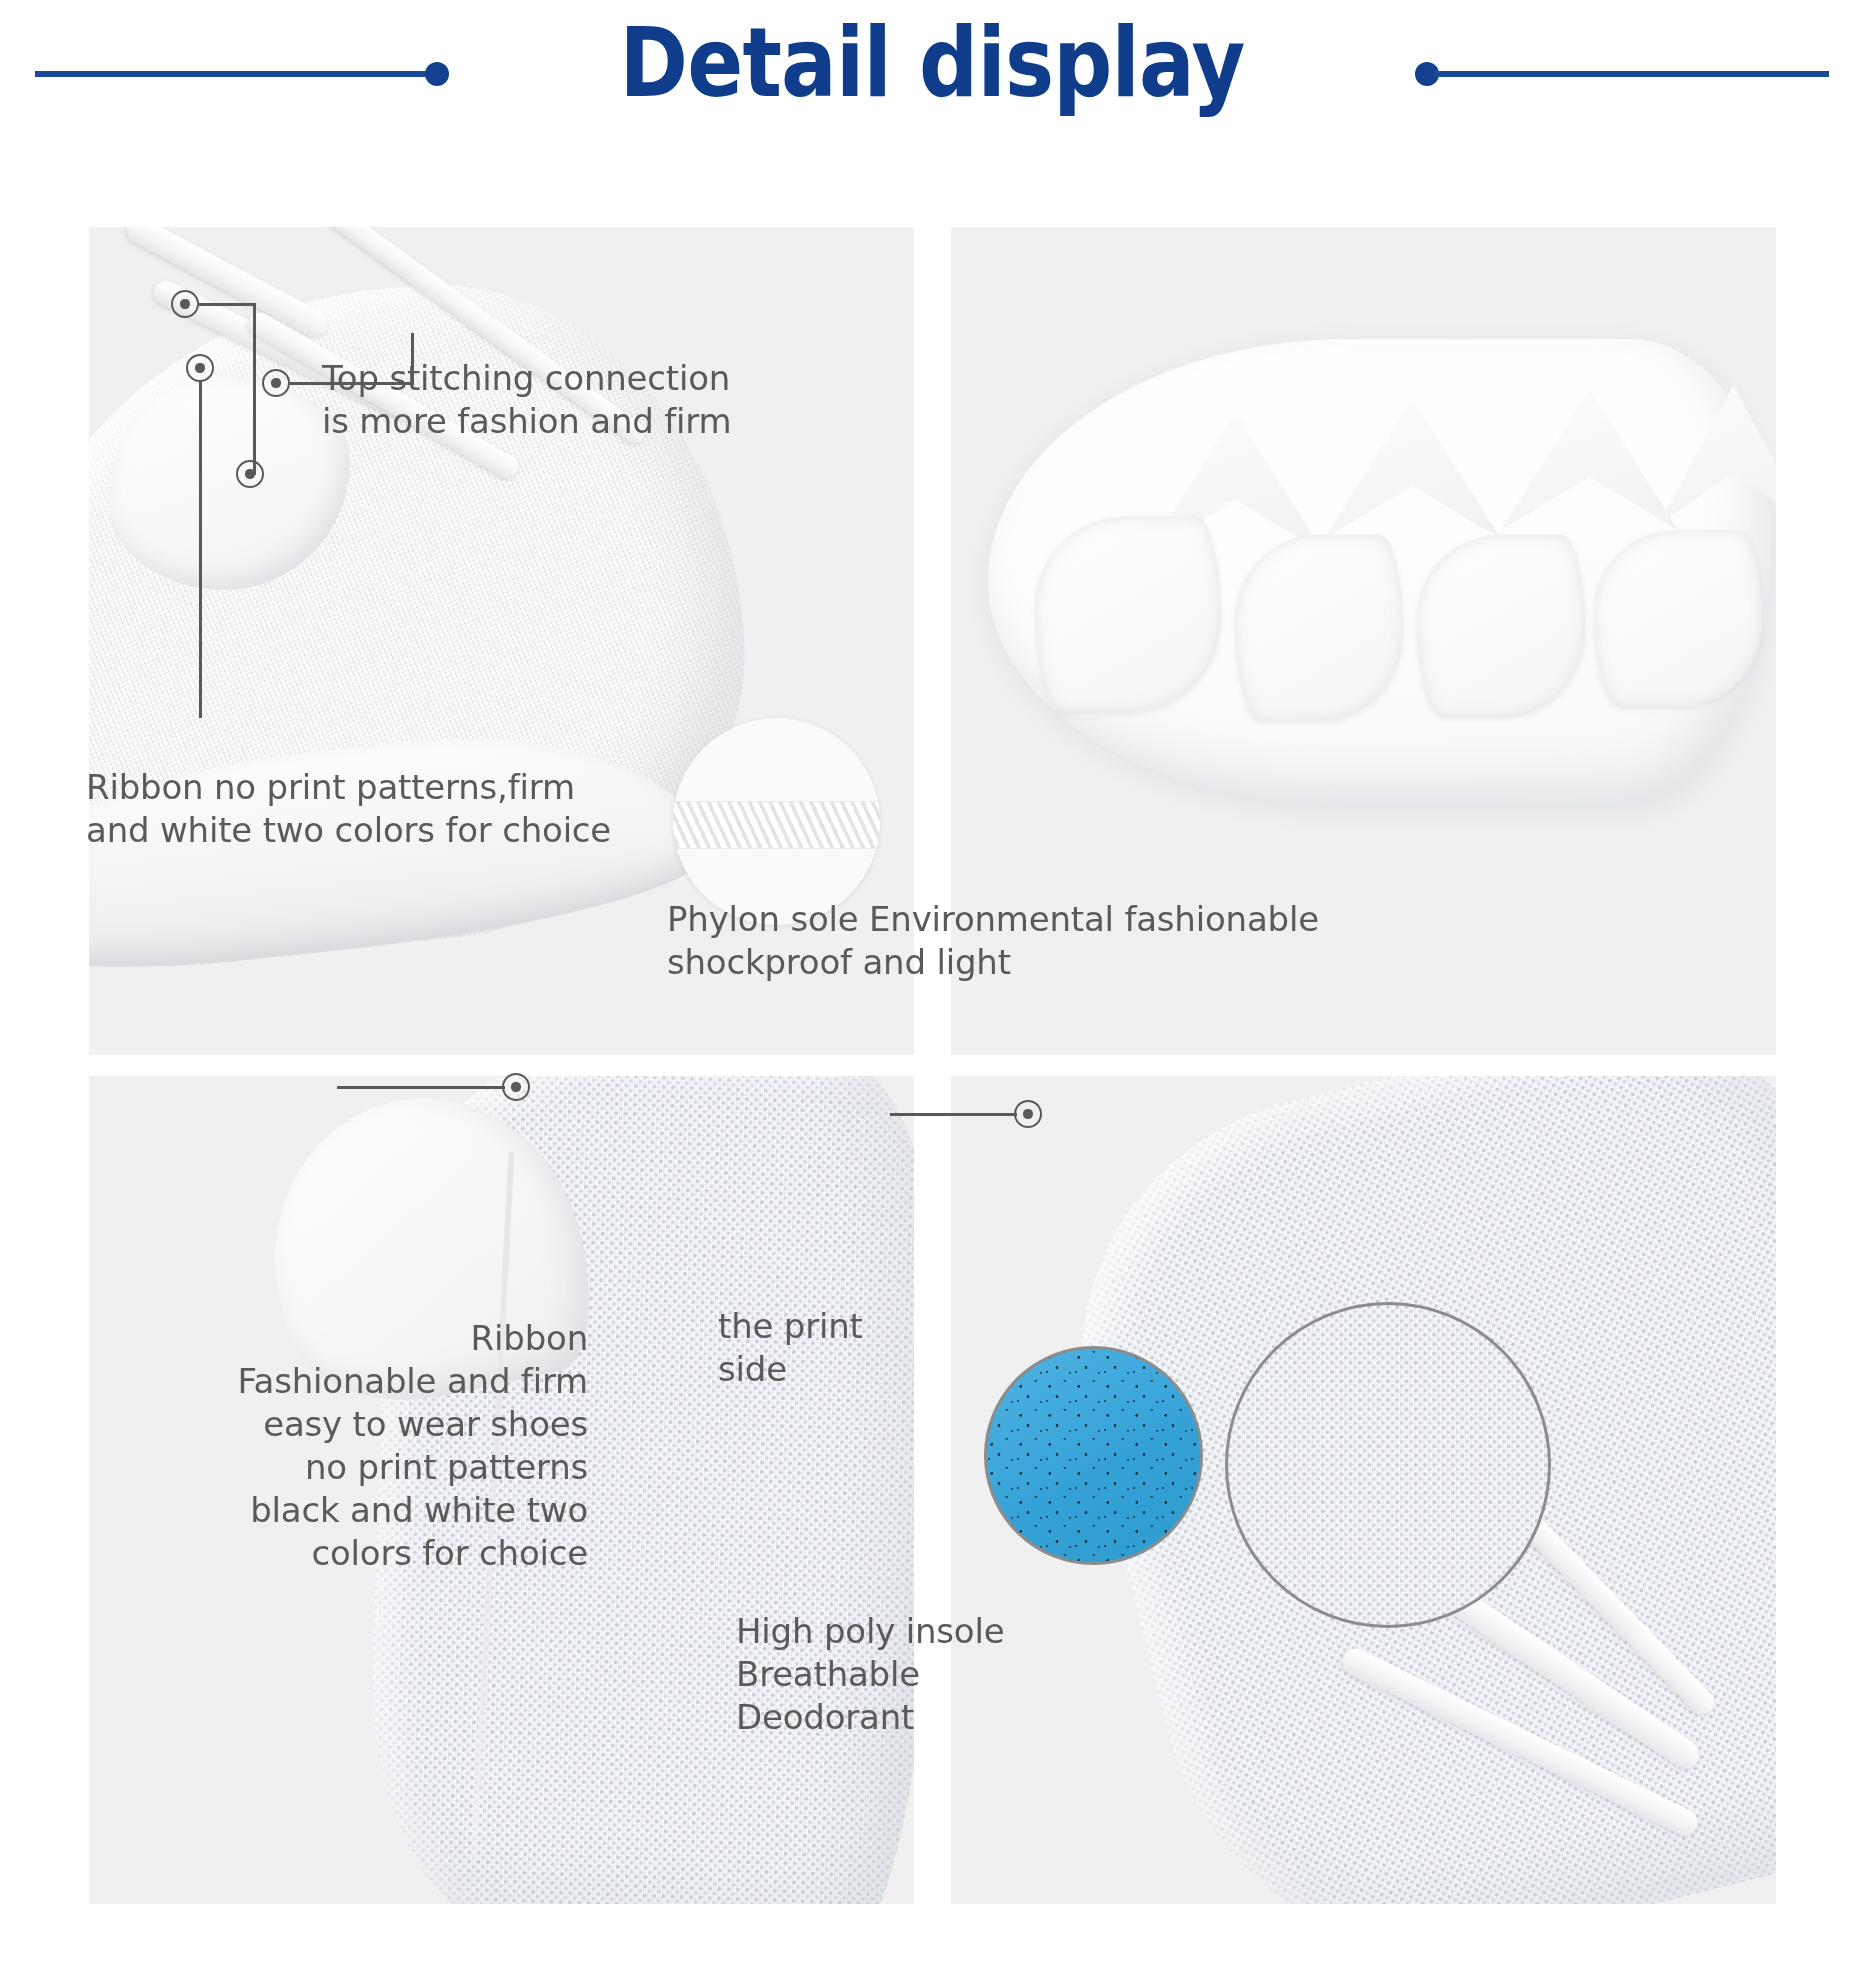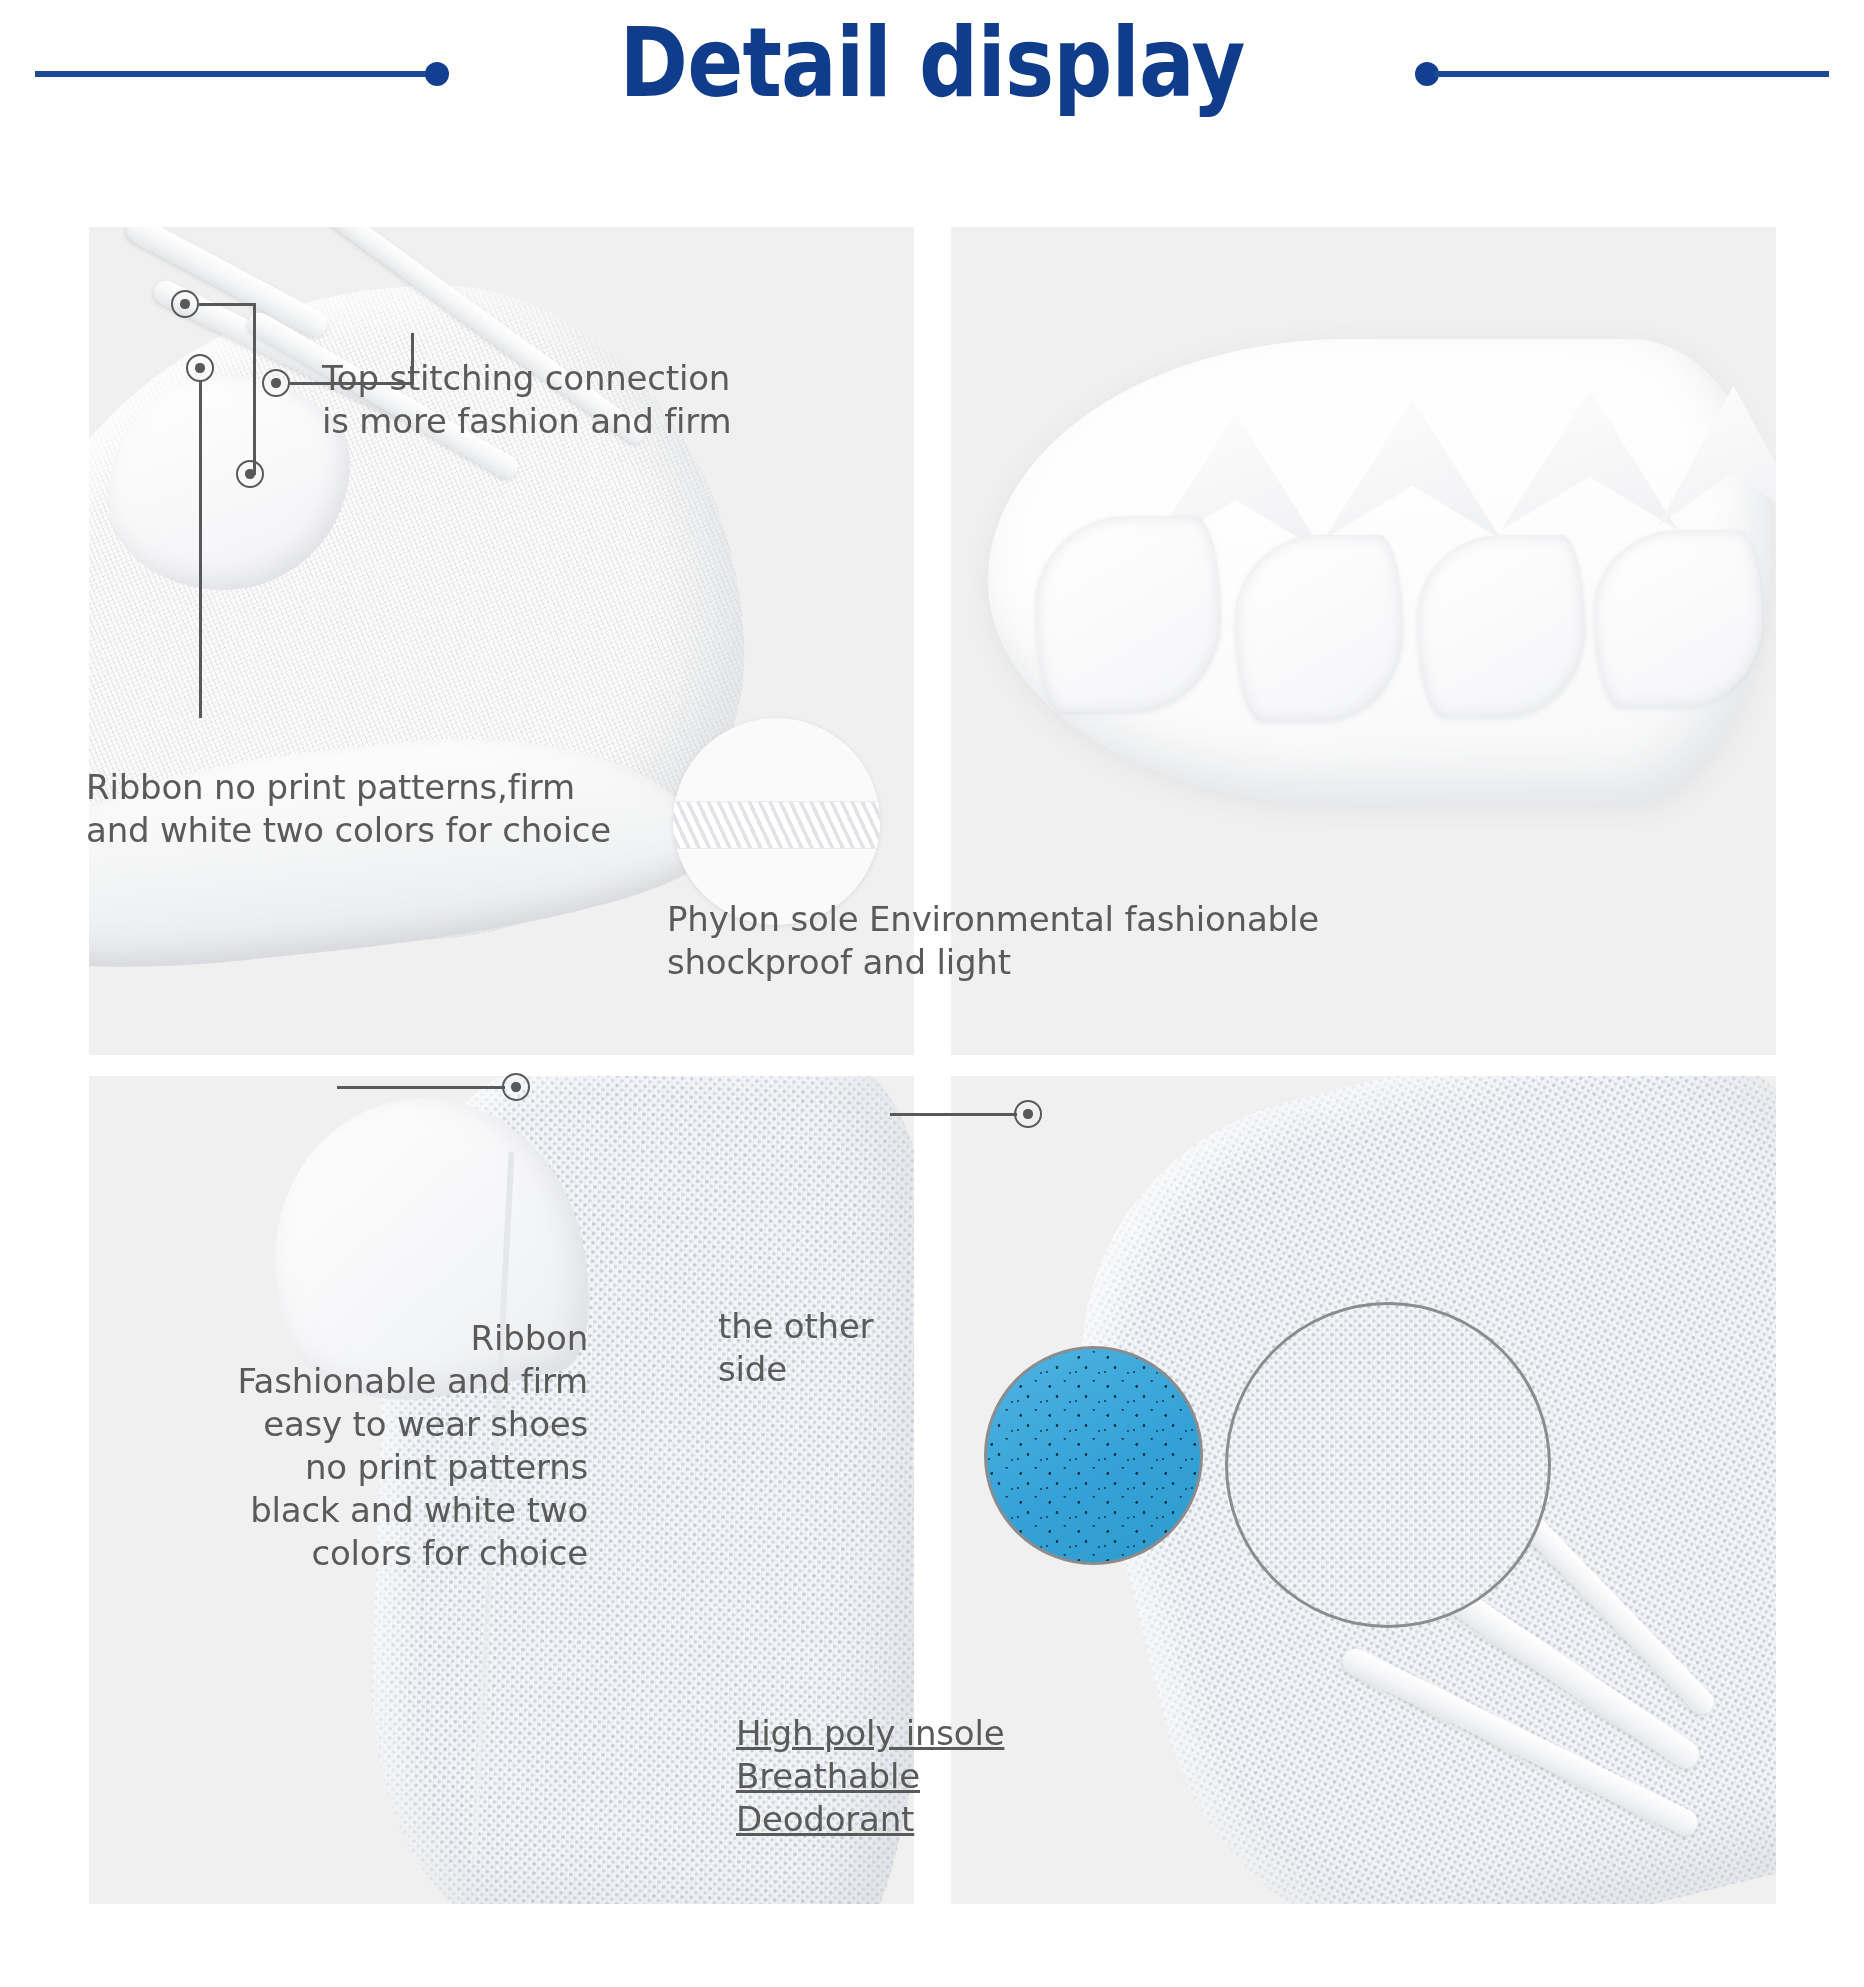--- a/index.html
+++ b/index.html
@@ -286,21 +286,21 @@
     letter-spacing: -0.2px;
   }
   .txt.big { font-size: 34px; line-height: 43px; }
 
   .p1-t1 { left: 210px; top: 250px; width: 634px; }
   .p1-t2 { left: 322px; top: 357px; width: 522px; }
   .p1-t3 { left: 86px;  top: 766px; width: 606px; }
   .p2-t1 { left: 667px; top: 898px; width: 746px; }
   .p3-t1 { left: 103px; top: 1317px; width: 485px; text-align: right; }
   .p4-t1 { left: 718px; top: 1305px; width: 242px; }
-  .p4-t2 { left: 736px; top: 1712px; width: 392px; text-decoration: underline; }
+  .p4-t2 { left: 736px; top: 1610px; width: 392px; }
 </style>
 </head>
 <body>
 
 <div class="page">
 
   <div class="header">
     <div class="deco-line left"></div>
     <div class="deco-dot  left"></div>
     <div class="header-title">Detail display</div>
@@ -389,20 +389,20 @@
   <div class="txt big p2-t1">Phylon sole   Environmental fashionable
 shockproof and light</div>
 
   <div class="txt big p3-t1">Ribbon
 Fashionable and firm
 easy to wear shoes
 no print patterns
 black and white two
 colors for choice</div>
 
-  <div class="txt big p4-t1">the other
+  <div class="txt big p4-t1">the print
 side</div>
   <div class="txt big p4-t2">High poly insole
 Breathable
 Deodorant</div>
 
 </div>
 
 
 </body></html>

